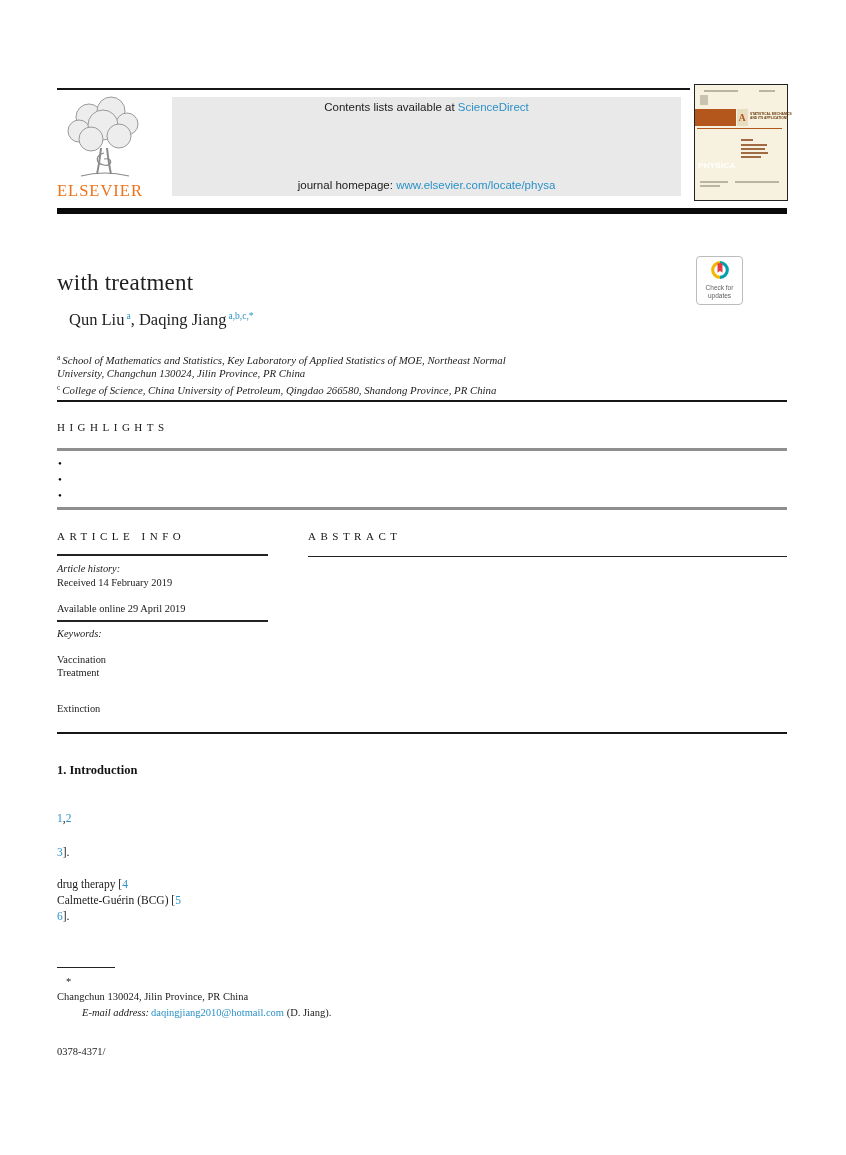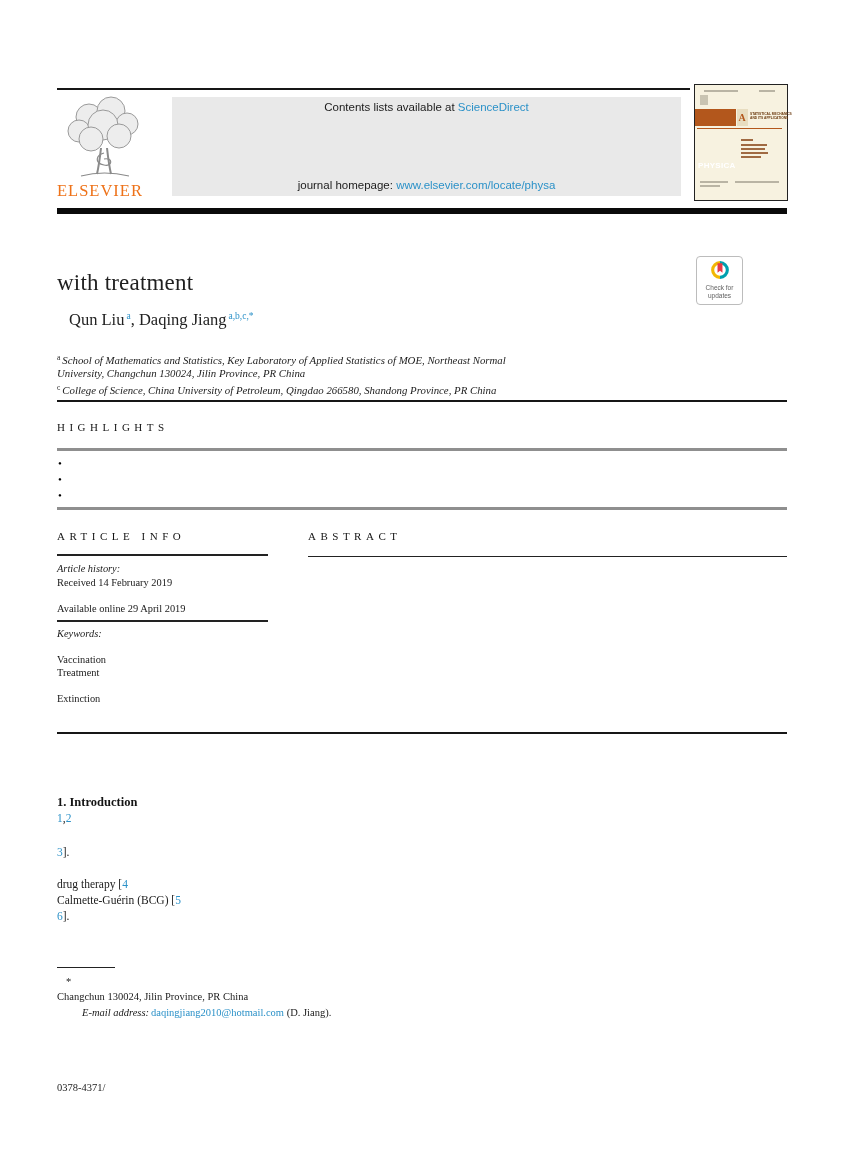--- a/index.html
+++ b/index.html
@@ -75,41 +75,41 @@
   .ab-head{left:308px;top:530px;}
   .ai-rule1{left:57px;top:554px;width:211px;height:2px;background:#222;position:absolute;}
   .ab-rule{left:308px;top:556px;width:479px;height:1.2px;background:#222;position:absolute;}
   .info-txt{font-size:10.4px;line-height:13px;}
   .it-hist{left:57px;top:562px;font-style:italic;}
   .it-rec{left:57px;top:576px;}
   .it-avail{left:57px;top:602px;}
   .ai-rule2{left:57px;top:620px;width:211px;height:2px;background:#222;position:absolute;}
   .it-kw{left:57px;top:627px;font-style:italic;}
   .kw-list{left:57px;top:653px;font-size:10.4px;line-height:13px;}
-  .kw-item:last-child{margin-top:13px;}
+  .kw-item:last-child{margin-top:23px;}
 
   
   .rule-mid{left:57px;top:732px;width:730px;}
-  .intro-head{left:57px;top:763px;font-size:12.5px;font-weight:bold;color:#141414;margin-top:32px;}
+  .intro-head{left:57px;top:763px;font-size:12.5px;font-weight:bold;color:#141414;}
   .body-line{font-size:11.5px;color:#1a1a1a;}
   .li1{left:57px;top:812px;}
   .li2{left:57px;top:846px;}
   .li3{left:57px;top:878px;}
   .li4{left:57px;top:894px;}
   .li5{left:57px;top:910px;}
   .cite{color:#2b91c8;cursor:pointer;}
 
   
   .fn-rule{left:57px;top:967px;width:58px;height:1.2px;background:#222;position:absolute;}
   .fn-star{left:66px;top:976px;font-size:10.5px;}
   .fn-addr{left:57px;top:991px;font-size:10.5px;}
   .fn-email{left:82px;top:1007px;font-size:10.5px;}
   .fn-email .lbl{font-style:italic;}
   .fn-email .mail{color:#2b91c8;margin-left:2px;cursor:pointer;}
-  .issn{left:57px;top:1046px;font-size:10.5px;margin-top:36px;}
+  .issn{left:57px;top:1046px;font-size:10.5px;}
 </style>
 </head>
 <body>
 
 <div class="page">
 
   <div class="rule top-rule"></div>
 
   <div class="abs logo">
     <svg width="94" height="86" viewBox="0 0 94 86">

